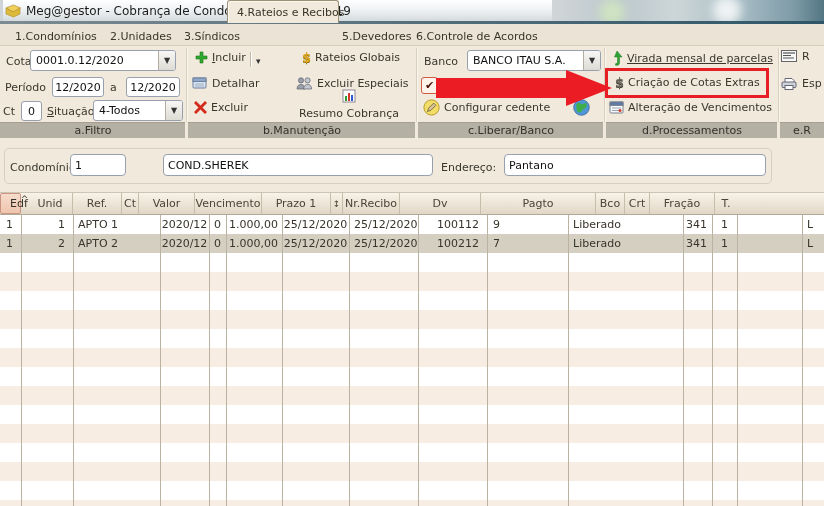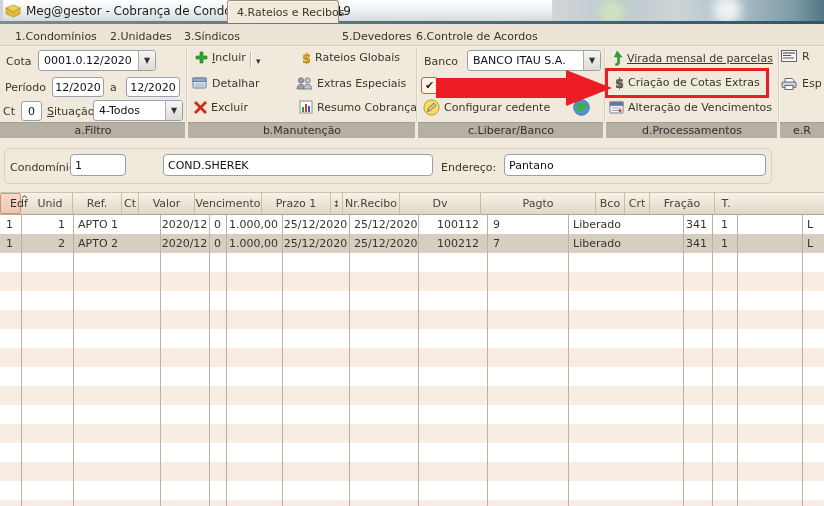--- a/index.html
+++ b/index.html
@@ -106,21 +106,21 @@
 
   <style>.tab{top:30px;}</style>
 
   <div class="abs toolbar"></div>
   <div class="vdiv" style="left:186px;"></div>
   <div class="vdiv" style="left:416px;"></div>
   <div class="vdiv" style="left:604px;"></div>
   <div class="vdiv" style="left:778px;"></div>
 
   <span class="lbl" style="left:6px;top:55px;">Cota</span>
-  <div class="combo" style="left:38px;top:50px;width:118px;height:21px;">
+  <div class="combo" style="left:30px;top:50px;width:146px;height:21px;">
     <span class="combo-text">0001.0.12/2020</span>
     <span class="combo-btn">▼</span>
   </div>
   <span class="lbl" style="left:5px;top:81px;">Período</span>
   <div class="inp center" style="left:52px;top:77px;width:52px;height:20px;">12/2020</div>
   <span class="lbl" style="left:110px;top:81px;">a</span>
   <div class="inp center" style="left:126px;top:77px;width:54px;height:20px;">12/2020</div>
   <span class="lbl" style="left:3px;top:105px;">Ct</span>
   <div class="inp center" style="left:21px;top:101px;width:21px;height:20px;">0</div>
   <span class="lbl accel" style="left:47px;top:105px;">Situação</span>
@@ -156,23 +156,23 @@
     <span class="dollar">$</span>
     <span>Rateios Globais</span>
   </div>
   <div class="toolbtn" style="left:296px;top:76px;">
     <svg width="17" height="14">
       <circle cx="5" cy="4.4" r="2.6" fill="#9aa0aa" stroke="#5c626e" stroke-width="0.7"></circle>
       <path d="M1 13c0-3.2 2-4.6 4-4.6s4 1.4 4 4.6z" fill="#9aa0aa" stroke="#5c626e" stroke-width="0.7"></path>
       <circle cx="11.6" cy="4.4" r="2.6" fill="#c4c8d0" stroke="#5c626e" stroke-width="0.7"></circle>
       <path d="M7.6 13c0-3.2 2-4.6 4-4.6s4 1.4 4 4.6z" fill="#c4c8d0" stroke="#5c626e" stroke-width="0.7"></path>
     </svg>
-    <span>Extras Especiais</span>
-  </div>
-  <div class="toolbtn" style="left:299px;top:100px;">
+    <span>Excluir Especiais</span>
+  </div>
+  <div class="toolbtn" style="left:299px;top:89px;flex-direction:column;">
     <svg width="14" height="14">
       <rect x="1" y="1" width="12" height="12" fill="#ffffff" stroke="#8a8a96"></rect>
       <rect x="3" y="7" width="2" height="5" fill="#2e9e2e"></rect>
       <rect x="6" y="4" width="2" height="8" fill="#d43a2a"></rect>
       <rect x="9" y="6" width="2" height="6" fill="#2a5ad4"></rect>
     </svg>
     <span>Resumo Cobrança</span>
   </div>
 
   <span class="lbl" style="left:424px;top:55px;">Banco</span>

